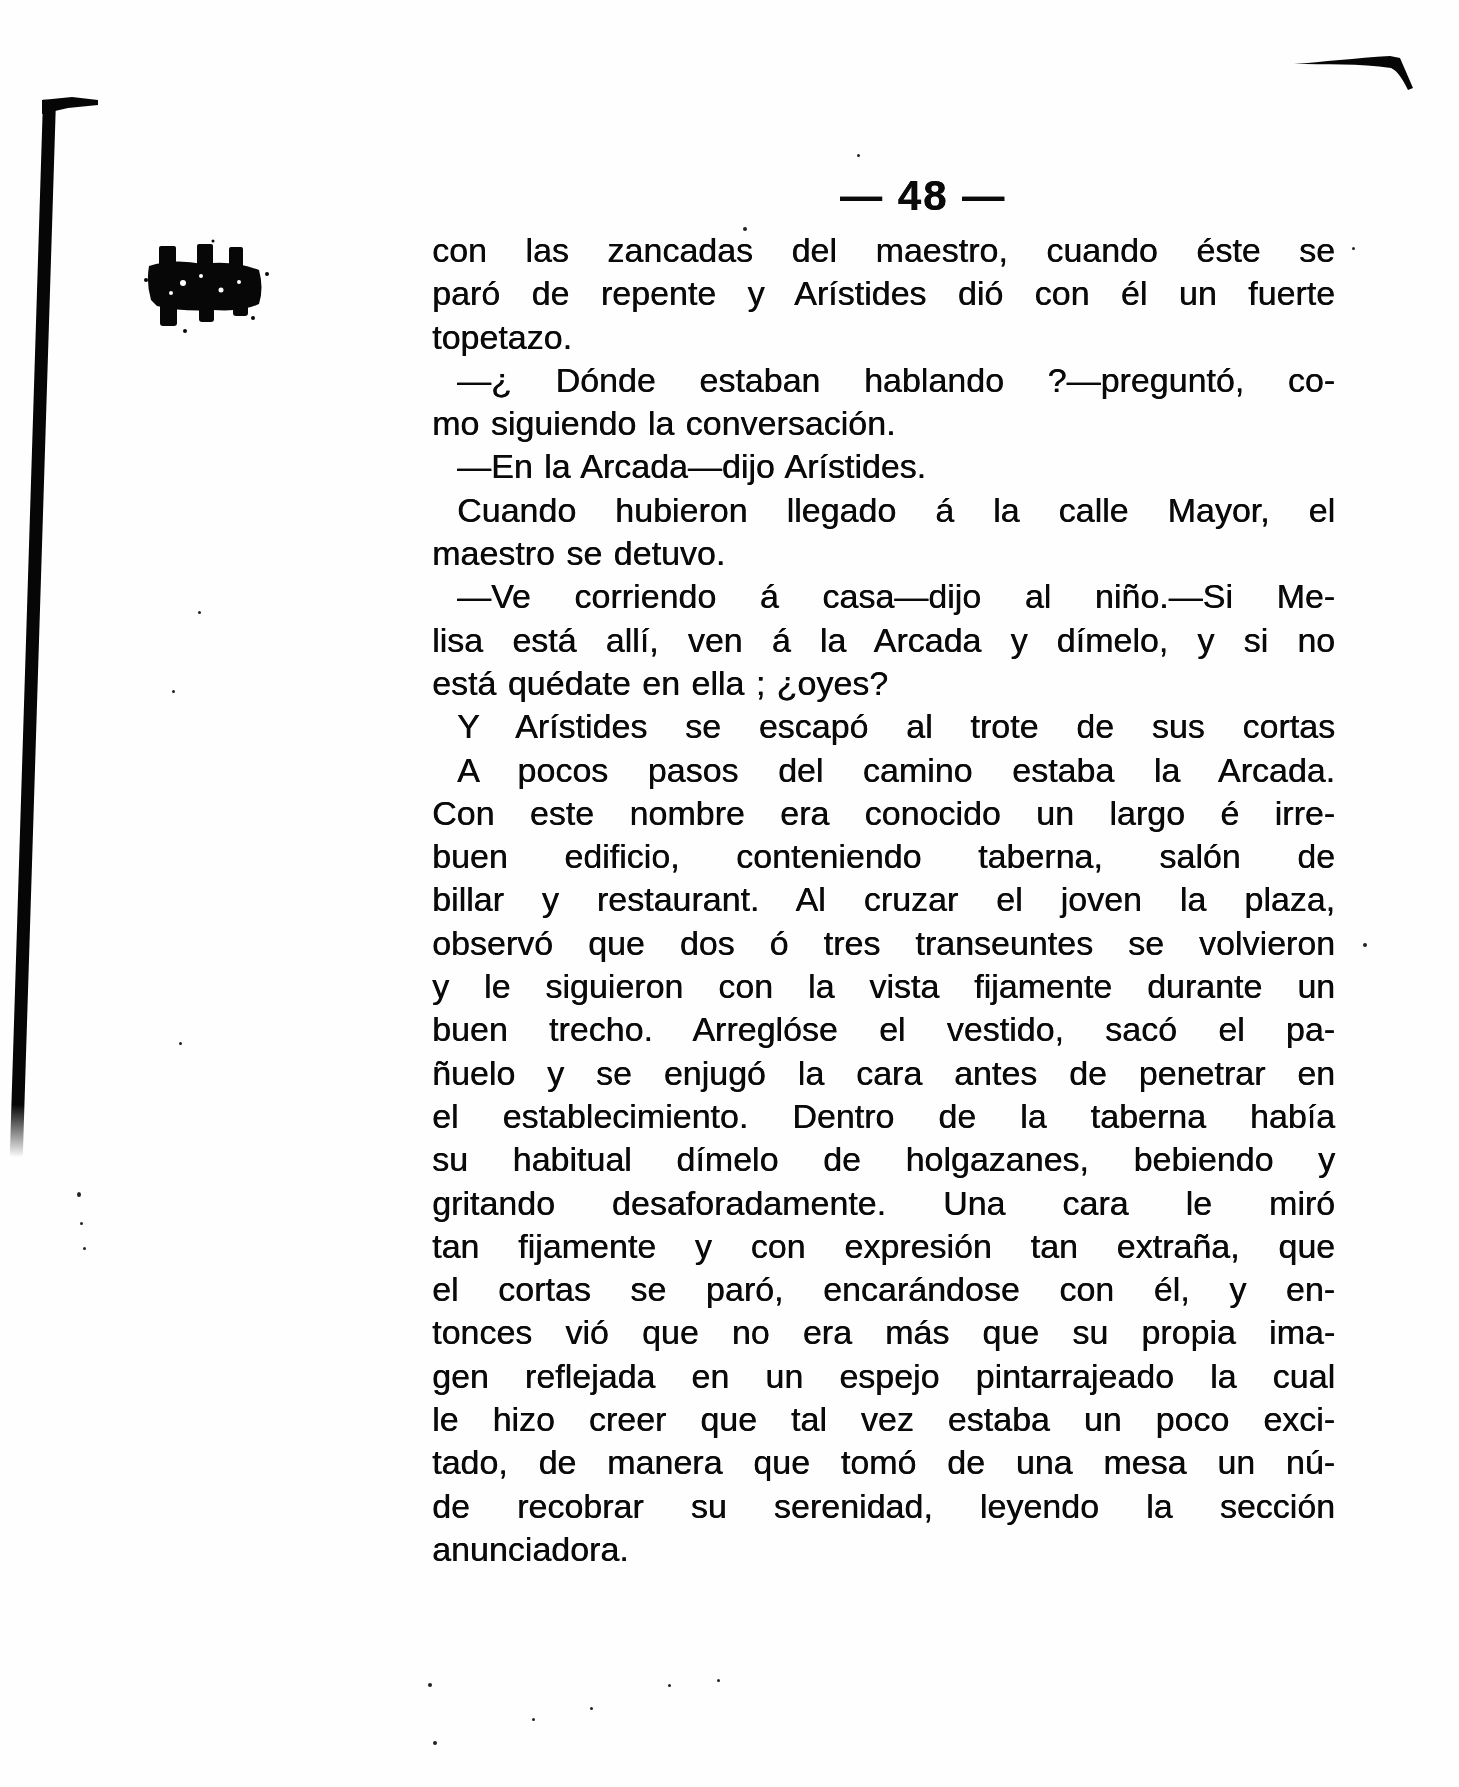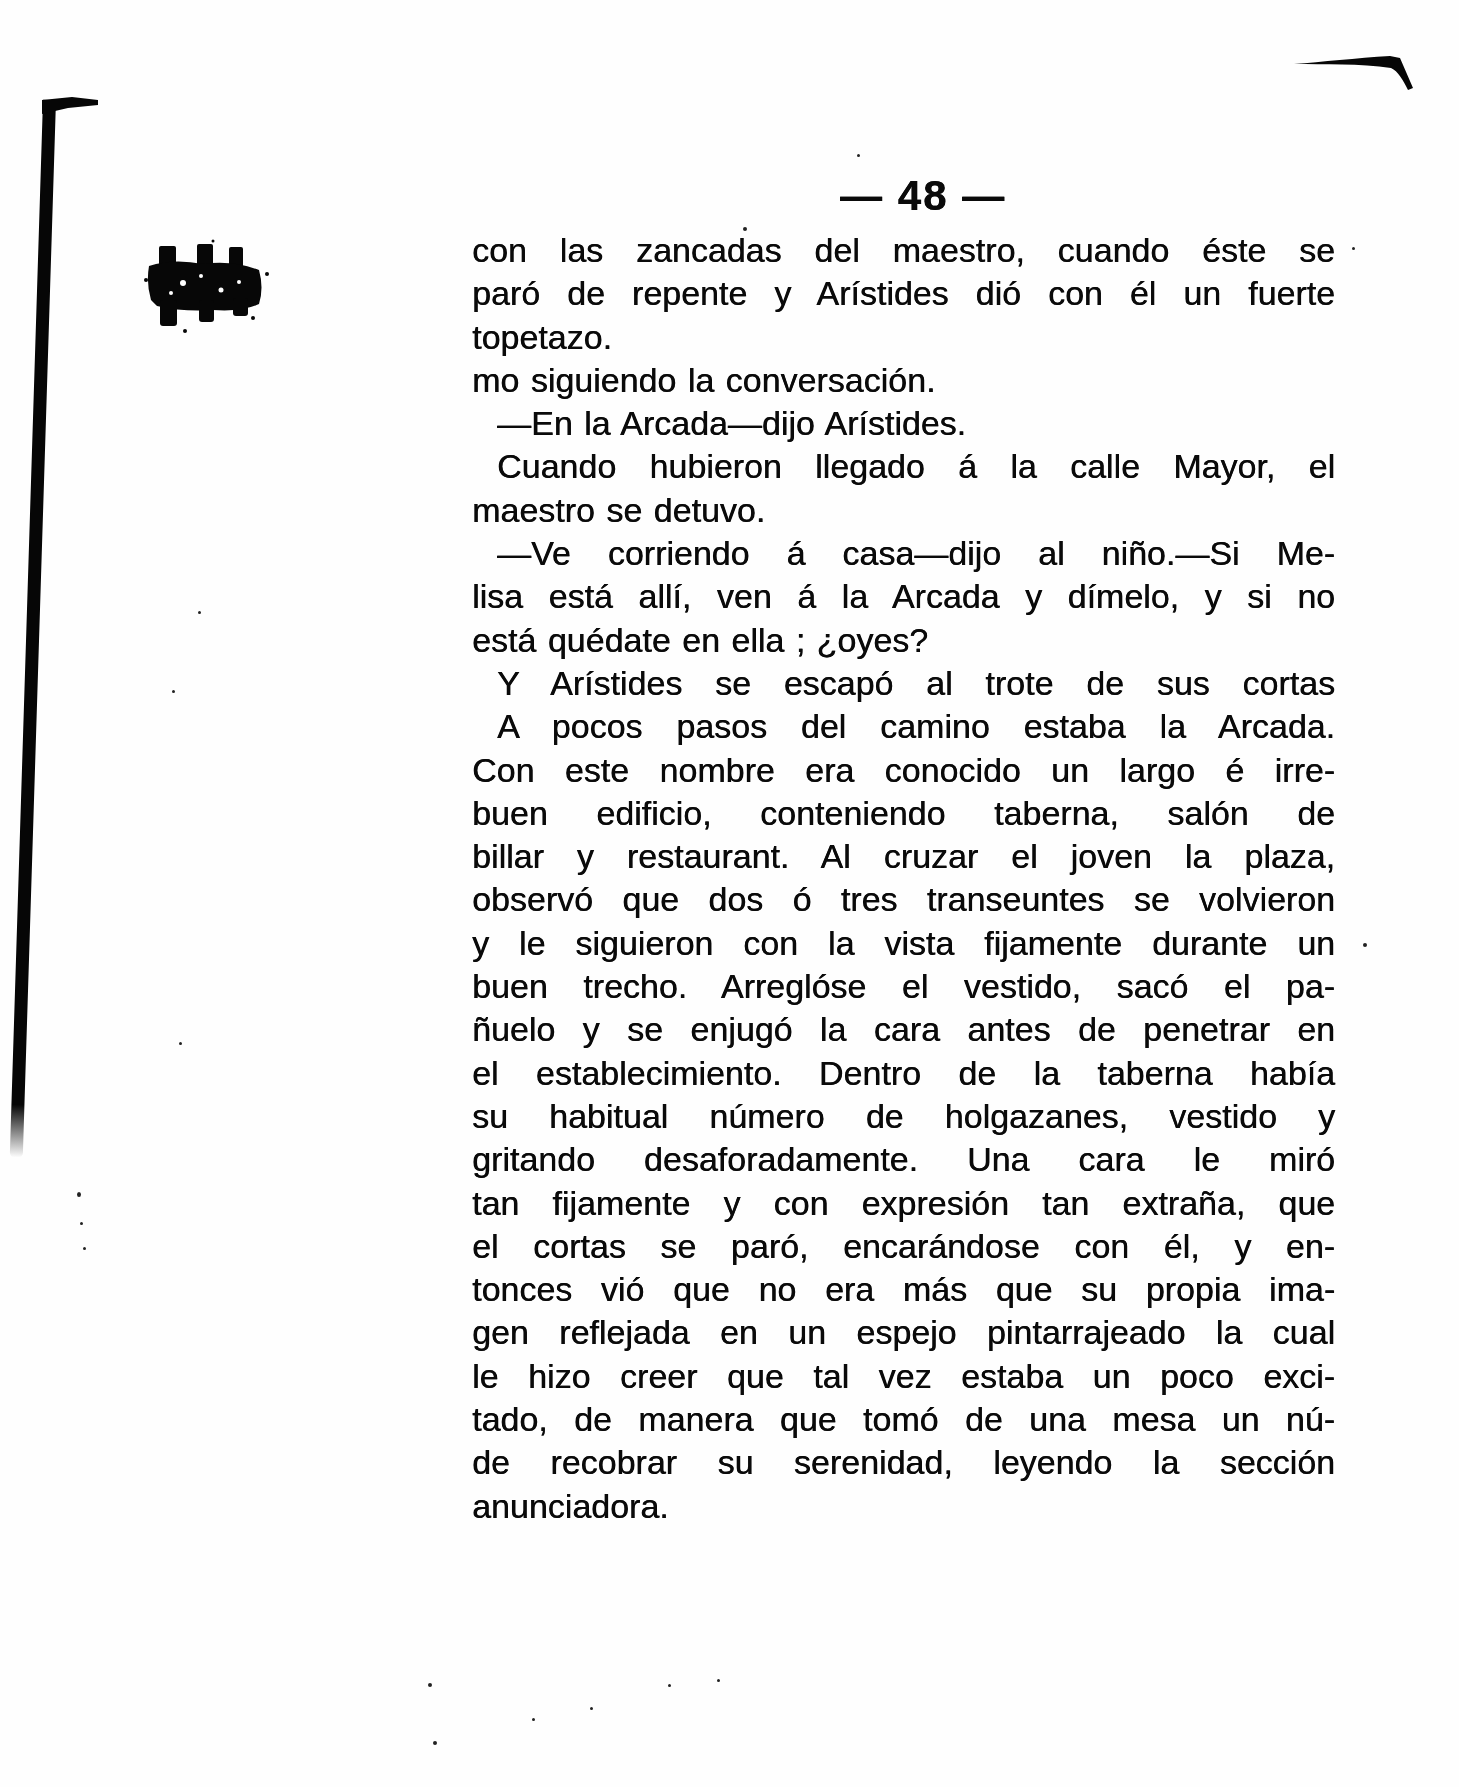--- a/index.html
+++ b/index.html
@@ -20,21 +20,21 @@
     text-shadow:0.4px 0 0 currentColor;
     white-space:nowrap;
   }
   .body-text{
     position:absolute;
     left:432px;top:229px;width:903px;
     font-size:34px;line-height:43.3px;
     word-spacing:2px;
     text-shadow:0.45px 0 0 currentColor;
   }
-  .line{height:43.3px;overflow:visible;margin-left:40px;}
+  .line{height:43.3px;overflow:visible;}
   .line.jst{text-align:justify;text-align-last:justify;}
   .line.ind{padding-left:25px;}
   .it{font-style:italic;}
   .streak{
     position:absolute;left:43px;top:100px;width:13px;height:1058px;
     background:linear-gradient(to bottom,#060606 0%,#060606 95%,rgba(6,6,6,0) 100%);
     transform:rotate(1.8deg);transform-origin:4px 0;
     border-radius:0 0 5px 5px;
   }
   .artsvg{position:absolute;}
@@ -44,38 +44,39 @@
 <body>
 
 <div class="page">
 
   <div class="folio">— 48 —</div>
 
   <div class="body-text">
       <div class="line jst"><span>con las zancadas del maestro, cuando éste se</span></div>
       <div class="line jst"><span>paró de repente y Arístides dió con él un fuerte</span></div>
       <div class="line"><span>topetazo.</span></div>
+      <div class="line ind jst"><span>—¿ Dónde estaban hablando ?—preguntó, co-</span></div>
       <div class="line"><span>mo siguiendo la conversación.</span></div>
       <div class="line ind"><span>—En la Arcada—dijo Arístides.</span></div>
       <div class="line ind jst"><span>Cuando hubieron llegado á la calle Mayor, el</span></div>
       <div class="line"><span>maestro se detuvo.</span></div>
       <div class="line ind jst"><span>—Ve corriendo á casa—dijo al niño.—Si Me-</span></div>
       <div class="line jst"><span>lisa está allí, ven á la Arcada y dímelo, y si no</span></div>
       <div class="line"><span>está quédate en ella ; ¿oyes?</span></div>
       <div class="line ind jst"><span>Y Arístides se escapó al trote de sus cortas</span></div>
       <div class="line ind jst"><span>A pocos pasos del camino estaba la Arcada.</span></div>
       <div class="line jst"><span>Con este nombre era conocido un largo é irre-</span></div>
       <div class="line jst"><span>buen edificio, conteniendo taberna, salón de</span></div>
       <div class="line jst"><span>billar y restaurant. Al cruzar el joven la plaza,</span></div>
       <div class="line jst"><span>observó que dos ó tres transeuntes se volvieron</span></div>
       <div class="line jst"><span>y le siguieron con la vista fijamente durante un</span></div>
       <div class="line jst"><span>buen trecho. Arreglóse el vestido, sacó el pa-</span></div>
       <div class="line jst"><span>ñuelo y se enjugó la cara antes de penetrar en</span></div>
       <div class="line jst"><span>el establecimiento. Dentro de la taberna había</span></div>
-      <div class="line jst"><span>su habitual número de holgazanes, vestido y</span></div>
+      <div class="line jst"><span>su habitual dímelo de holgazanes, bebiendo y</span></div>
       <div class="line jst"><span>gritando desaforadamente. Una cara le miró</span></div>
       <div class="line jst"><span>tan fijamente y con expresión tan extraña, que</span></div>
       <div class="line jst"><span>el cortas se paró, encarándose con él, y en-</span></div>
       <div class="line jst"><span>tonces vió que no era más que su propia ima-</span></div>
       <div class="line jst"><span>gen reflejada en un espejo pintarrajeado la cual</span></div>
       <div class="line jst"><span>le hizo creer que tal vez estaba un poco exci-</span></div>
       <div class="line jst"><span>tado, de manera que tomó de una mesa un nú-</span></div>
       <div class="line jst"><span>de recobrar su serenidad, leyendo la sección</span></div>
       <div class="line"><span>anunciadora.</span></div>
     </div>

